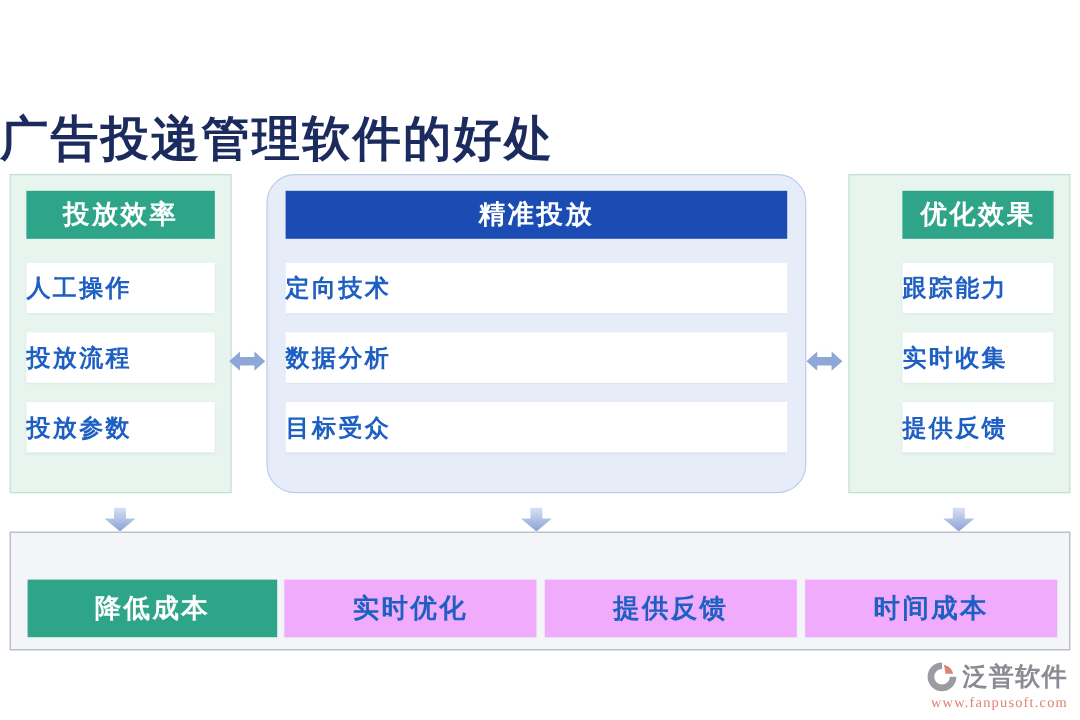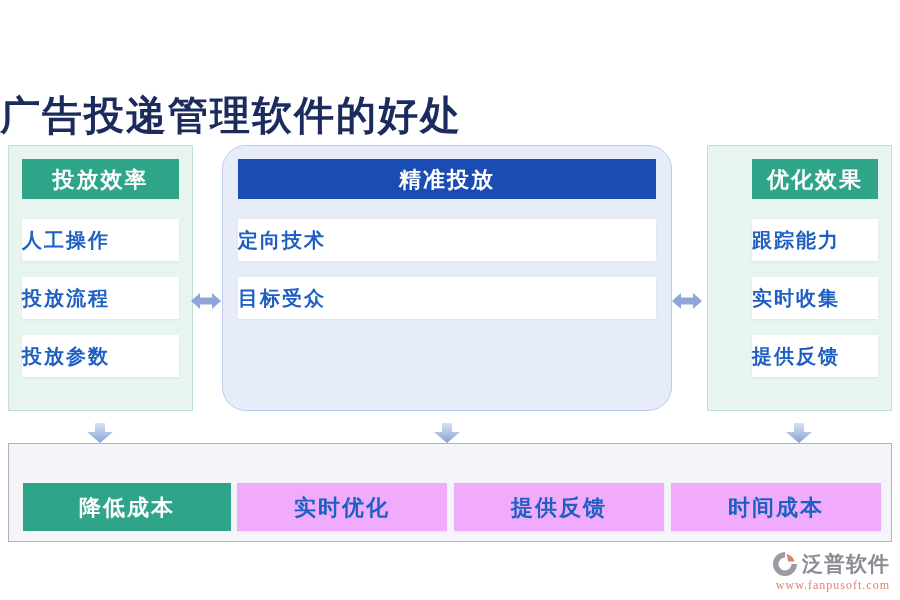--- a/index.html
+++ b/index.html
@@ -36,21 +36,21 @@
   .item + .item{margin-top:16px;}
   .harrow{position:absolute;top:290px;width:30px;height:22px;color:var(--arrow,#8fa6d8);}
   .harrow-1{left:191px;}
   .harrow-2{left:672px;}
   .darrow{position:absolute;top:423px;width:26px;height:20px;}
   .darrow-1{left:87px;}
   .darrow-2{left:434px;}
   .darrow-3{left:786px;}
   .bottom-panel{
     position:absolute;left:8px;top:443px;width:884px;height:99px;box-sizing:border-box;
-    background:var(--bottom-bg,#f3f5f8);border:1px solid var(--bottom-border,#aeb4be);
+    background:var(--bottom-bg,#f3f5f8);border:1px solid var(--bottom-border,#aeb4be);font-family:Liberation Serif, serif;
   }
   .bbtn{
     position:absolute;top:39px;height:48px;line-height:48px;text-align:center;
     font-size:22px;font-weight:700;letter-spacing:2px;
   }
   .bbtn-green{left:14px;width:208px;background:var(--green,#2ea488);color:#ffffff;}
   .bbtn-white{background:#f0abfc;color:var(--item-text,#1d5fc2);box-shadow:0 1px 2px rgba(60,80,120,0.08);text-align:center;}
   .bbtn-2{left:228px;width:210px;}
   .bbtn-3{left:445px;width:210px;}
   .bbtn-4{left:662px;width:210px;}
@@ -87,20 +87,21 @@
   <section class="panel panel-green panel-left">
     <div class="hdr hdr-green">投放效率</div>
     <div class="item">人工操作</div>
     <div class="item">投放流程</div>
     <div class="item">投放参数</div>
   </section>
 
   <section class="panel panel-blue panel-mid">
     <div class="hdr hdr-blue">精准投放</div>
     <div class="item">定向技术</div>
+    <div class="item">数据分析</div>
     <div class="item">目标受众</div>
   </section>
 
   <section class="panel panel-green panel-right">
     <div class="hdr hdr-green">优化效果</div>
     <div class="item">跟踪能力</div>
     <div class="item">实时收集</div>
     <div class="item">提供反馈</div>
   </section>
 

